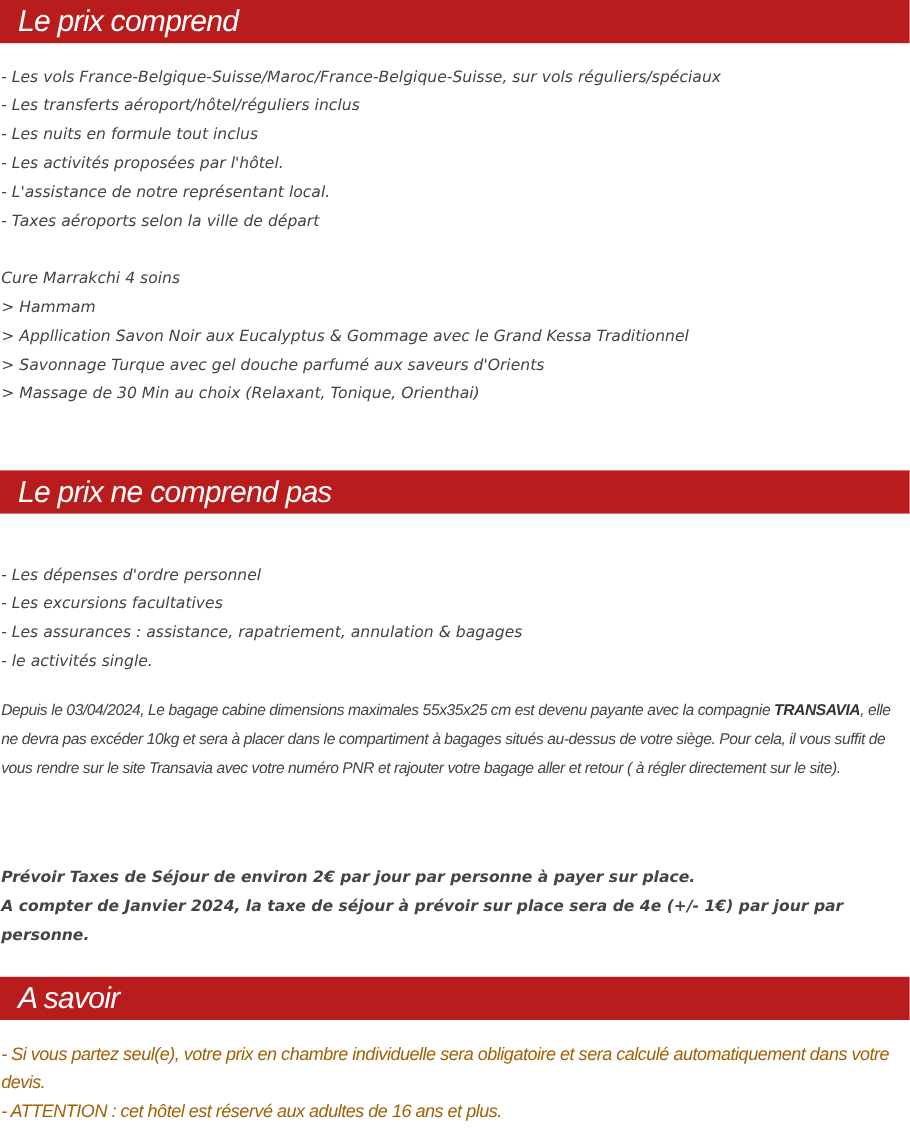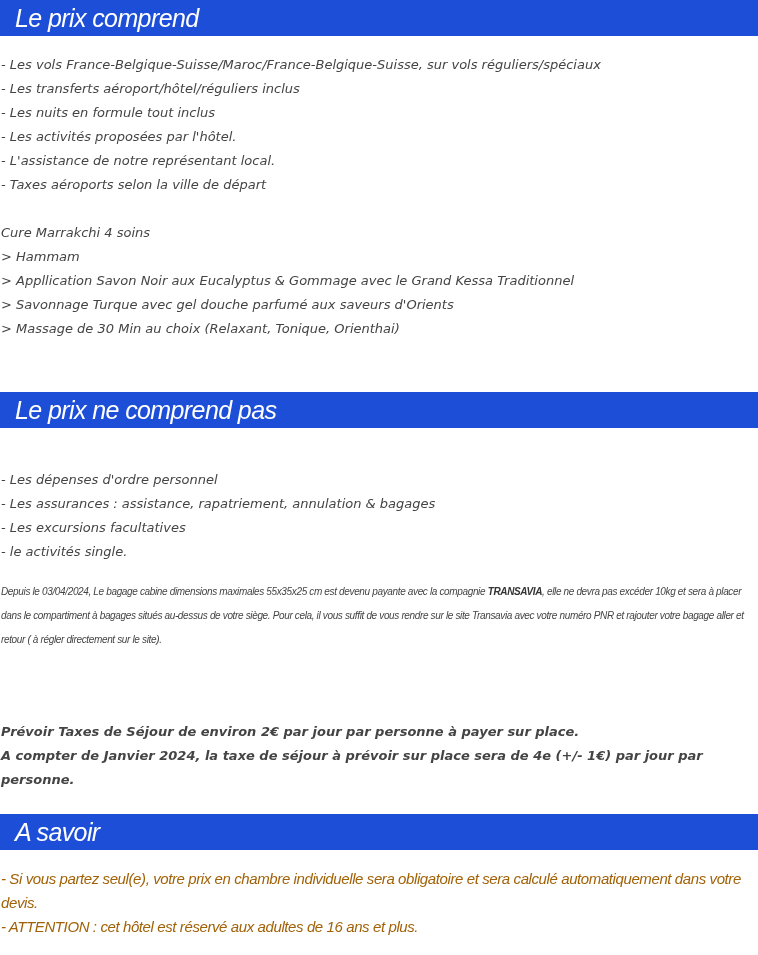--- a/index.html
+++ b/index.html
@@ -1,33 +1,33 @@
 <!DOCTYPE html>
 <html><head>
   <meta charset="utf-8">
   <style>
     html, body { margin: 0; padding: 0; background: #ffffff; }
     body { width: 758px; height: 955px; position: relative; overflow: hidden; color: #444; }
     .bar {
       position: absolute; left: 0; width: 758px; height: 36px;
-      background: #1d4ed8; color: #ffffff;
+      background: #b91c1c; color: #ffffff;
       font-family: "Liberation Sans", sans-serif; font-style: italic;
       font-size: 25px; line-height: 36px; padding-left: 15px; box-sizing: border-box;
       letter-spacing: -0.6px;
     }
     .mono-it {
       position: absolute; left: 1px;
       font-family: "DejaVu Sans", sans-serif; font-style: italic;
       font-size: 13px; line-height: 24px; color: #444; white-space: nowrap;
     }
     .line { display: block; height: 24px; }
     .small-it {
       position: absolute; left: 1px; width: 756px;
       font-family: "Liberation Sans", sans-serif; font-style: italic;
-      font-size: 10px; line-height: 24px; color: #444; letter-spacing: -0.35px;
+      font-size: 13px; line-height: 24px; color: #444; letter-spacing: -0.35px;
     }
     .small-it b { font-style: italic; color: #333; }
     .bold-it {
       position: absolute; left: 1px; width: 740px;
       font-family: "DejaVu Sans", sans-serif; font-style: italic; font-weight: bold;
       font-size: 13px; line-height: 24px; color: #444; margin-top: 28px;
     }
     .savoir {
       position: absolute; left: 1px; width: 756px;
       font-family: "Liberation Sans", sans-serif; font-style: italic;
@@ -53,22 +53,22 @@
   <span class="line">&gt; Hammam</span>
   <span class="line">&gt; Appllication Savon Noir aux Eucalyptus &amp; Gommage avec le Grand Kessa Traditionnel</span>
   <span class="line">&gt; Savonnage Turque avec gel douche parfumé aux saveurs d'Orients</span>
   <span class="line">&gt; Massage de 30 Min au choix (Relaxant, Tonique, Orienthai)</span>
 </div>
 
 <div class="bar" style="top:392px;">Le prix ne comprend pas</div>
 
 <div class="mono-it" style="top:468px;">
   <span class="line">- Les dépenses d'ordre personnel</span>
+  <span class="line">- Les excursions facultatives</span>
   <span class="line">- Les assurances : assistance, rapatriement, annulation &amp; bagages</span>
-  <span class="line">- Les excursions facultatives</span>
   <span class="line">- le activités single.</span>
 </div>
 
 <div class="small-it" style="top:580px;"><span>Depuis le 03/04/2024, Le bagage cabine dimensions maximales 55x35x25 cm est devenu payante avec la compagnie </span><b>TRANSAVIA</b><span>, elle ne devra pas excéder 10kg et sera à placer dans le compartiment à bagages situés au-dessus de votre siège. Pour cela, il vous suffit de vous rendre sur le site Transavia avec votre numéro PNR et rajouter votre bagage aller et retour ( à régler directement sur le site).</span></div>
 
 <div class="bold-it" style="top:692px;">
   <div>Prévoir Taxes de Séjour de environ 2€ par jour par personne à payer sur place.</div>
   <div>A compter de Janvier 2024, la taxe de séjour à prévoir sur place sera de 4e (+/- 1€) par jour par personne.</div>
 </div>
 

